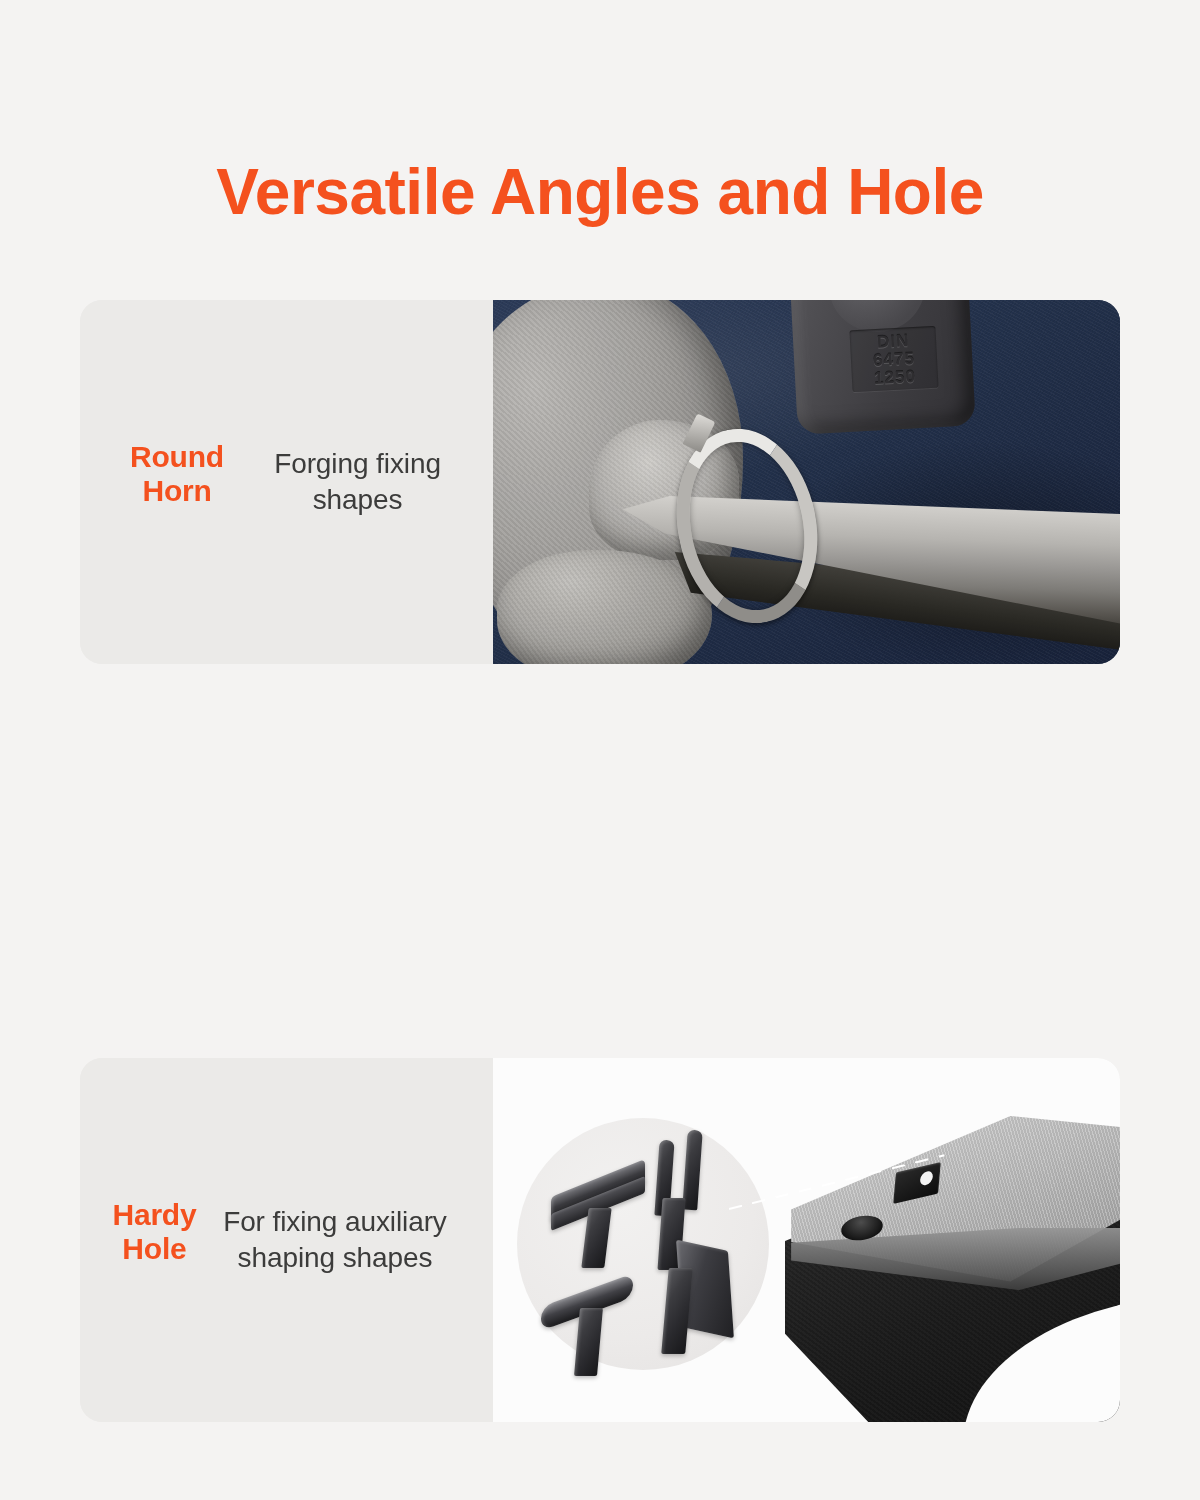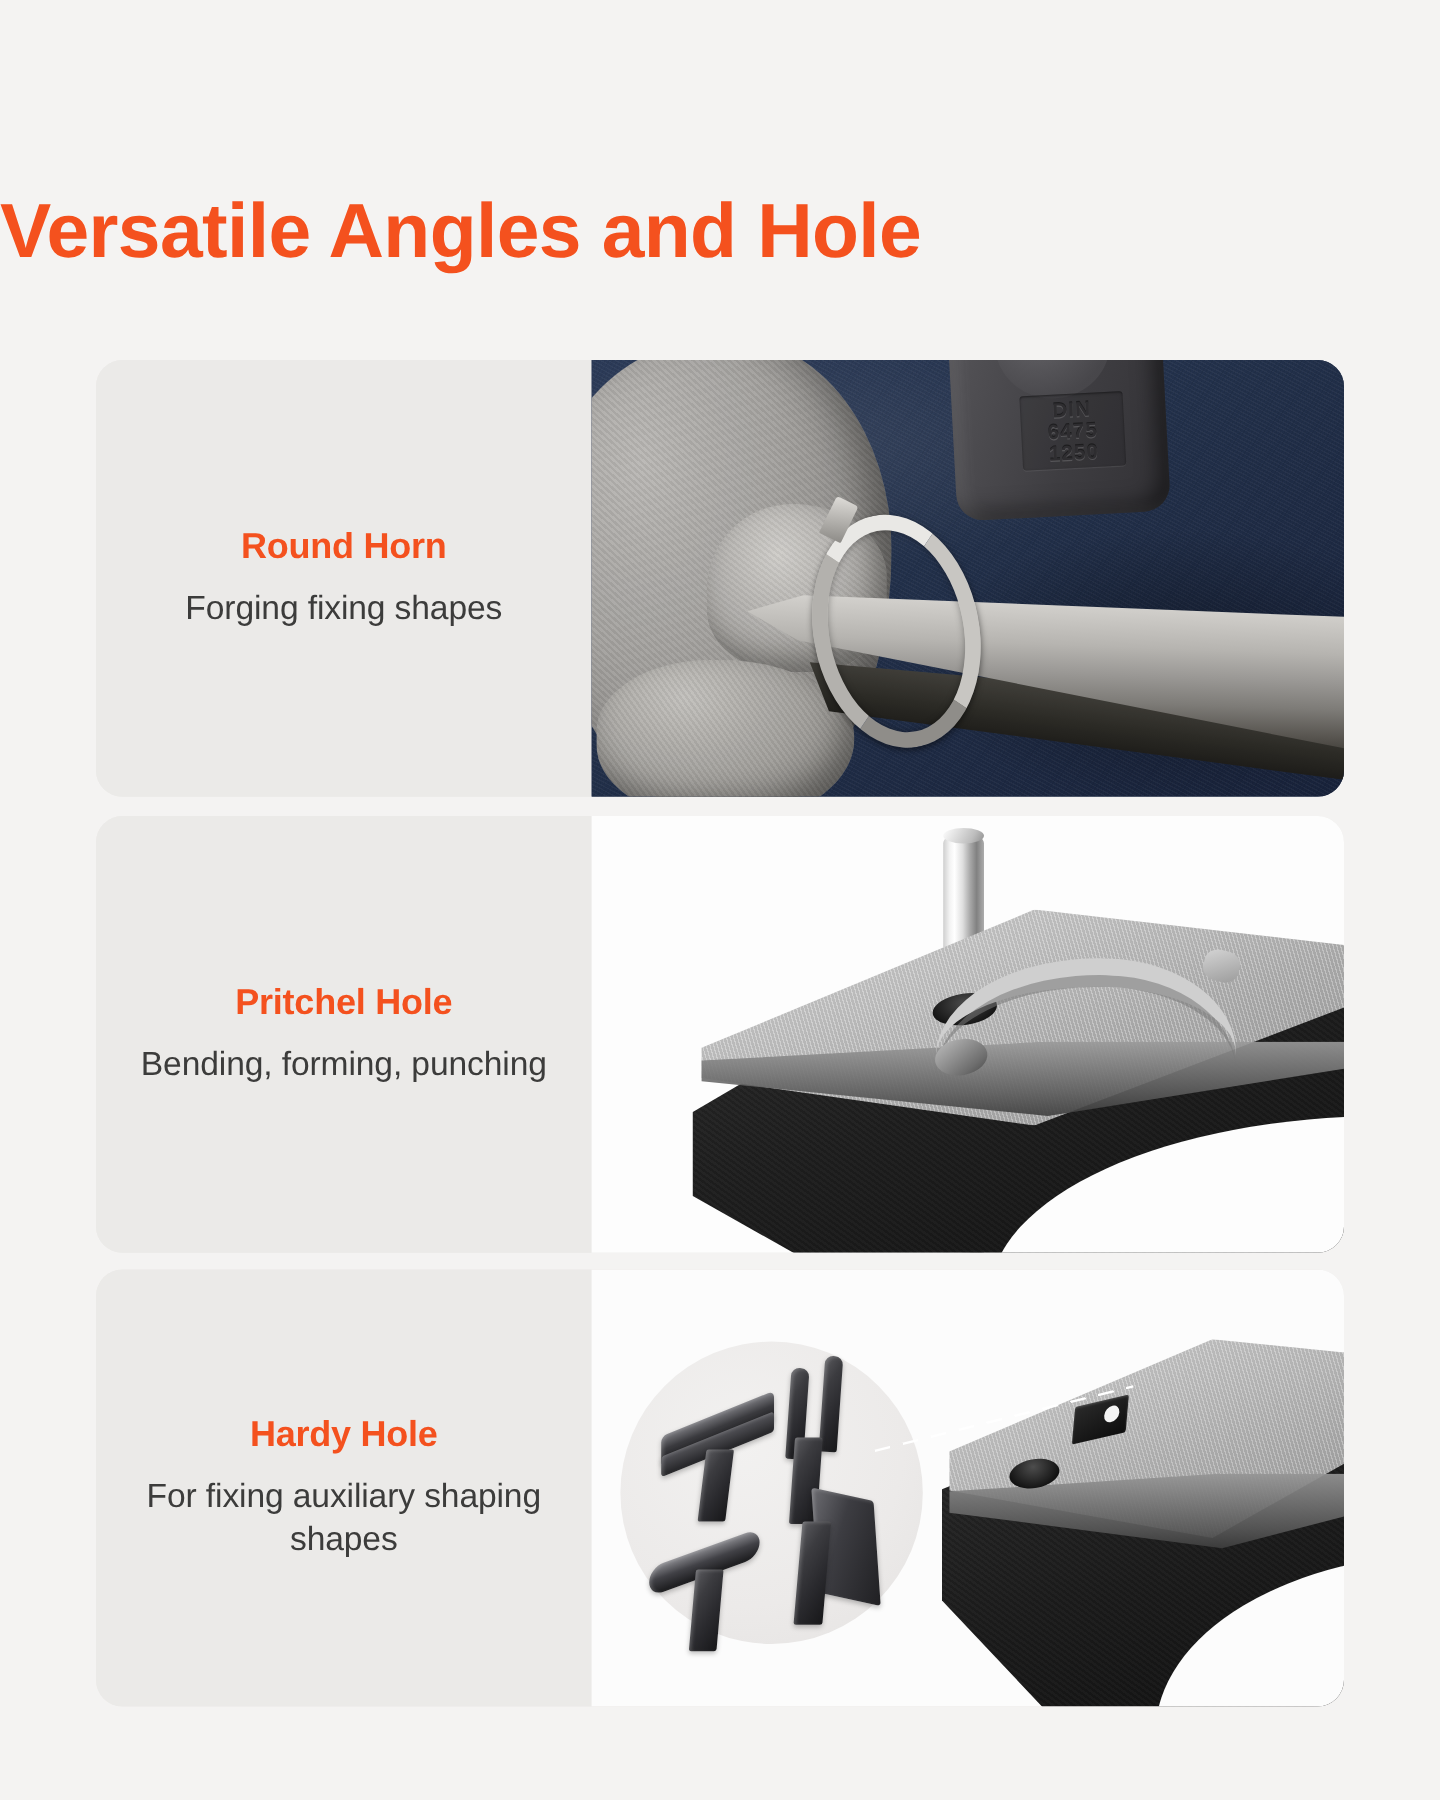--- a/index.html
+++ b/index.html
@@ -19,20 +19,21 @@
     height: 1500px;
     background: #f4f3f2;
   }
 
   
   .title {
     position: absolute;
     left: 0;
     top: 158px;
     width: 1200px;
+    text-align: center;
     font-size: 64px;
     font-weight: bold;
     letter-spacing: -0.5px;
     color: #f4511e;
     line-height: 1.08;
     white-space: nowrap;
   }
 
   
   .card {
@@ -48,21 +49,21 @@
   #card-1 { top: 300px;  height: 364px; }
   #card-2 { top: 680px;  height: 364px; }
   #card-3 { top: 1058px; height: 364px; }
 
   .card-text {
     width: 413px;
     flex: 0 0 413px;
     height: 100%;
     box-sizing: border-box;
     display: flex;
-    flex-direction: column;
+    flex-direction: row;
     align-items: center;
     justify-content: center;
     padding: 0 26px;
     background: #ebeae8;
   }
   .card-heading {
     font-size: 30px;
     font-weight: bold;
     color: #f4511e;
     letter-spacing: -0.2px;
@@ -485,39 +486,20 @@
       <div class="hammer"></div>
       <div class="hammer-face"></div>
       <div class="hammer-stamp">
         <span>DIN</span>
         <span>6475</span>
         <span>1250</span>
       </div>
     </div>
   </div>
 
-  <div class="card" id="card-2">
-    <div class="card-text">
-      <div class="card-heading">Pritchel Hole</div>
-      <div class="card-sub">Bending, forming, punching</div>
-    </div>
-    <div class="card-media img2">
-      <div class="rod"></div>
-      <div class="anvil-body"></div>
-      <div class="anvil-waist"></div>
-      <div class="anvil-top"></div>
-      <div class="anvil-edge"></div>
-      <div class="hole"></div>
-      <div class="rod-top"></div>
-      <div class="bent-bar"></div>
-      <div class="bent-bar-2"></div>
-      <div class="bar-end"></div>
-      <div class="bar-tip"></div>
-    </div>
-  </div>
 
   <div class="card" id="card-3">
     <div class="card-text">
       <div class="card-heading">Hardy Hole</div>
       <div class="card-sub">For fixing auxiliary shaping shapes</div>
     </div>
     <div class="card-media img3">
       <div class="inset-circle"></div>
 
       <div class="tool tool-a-head"></div>

